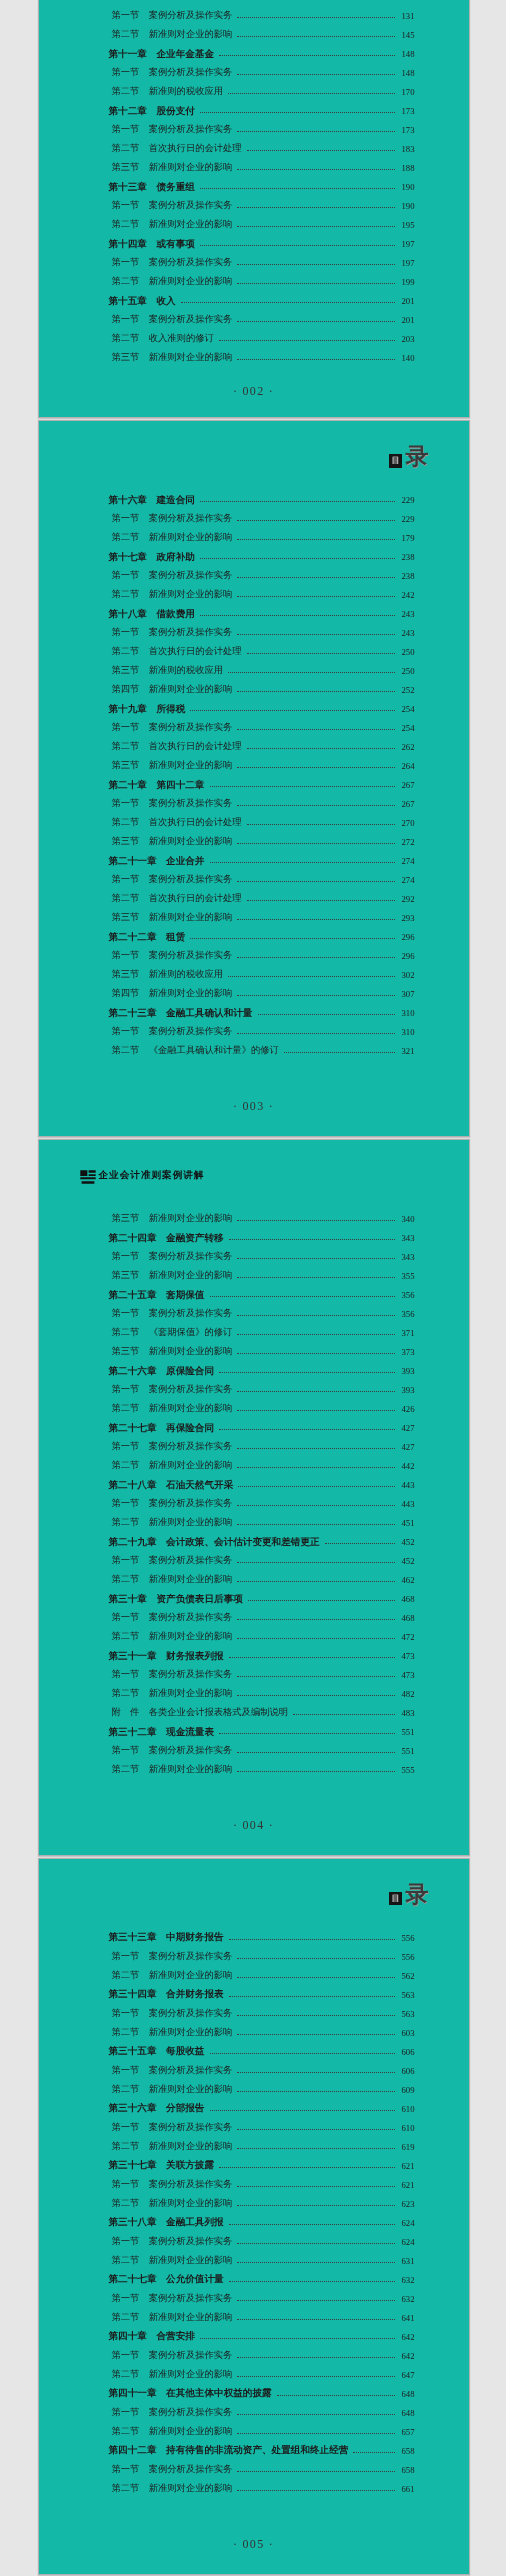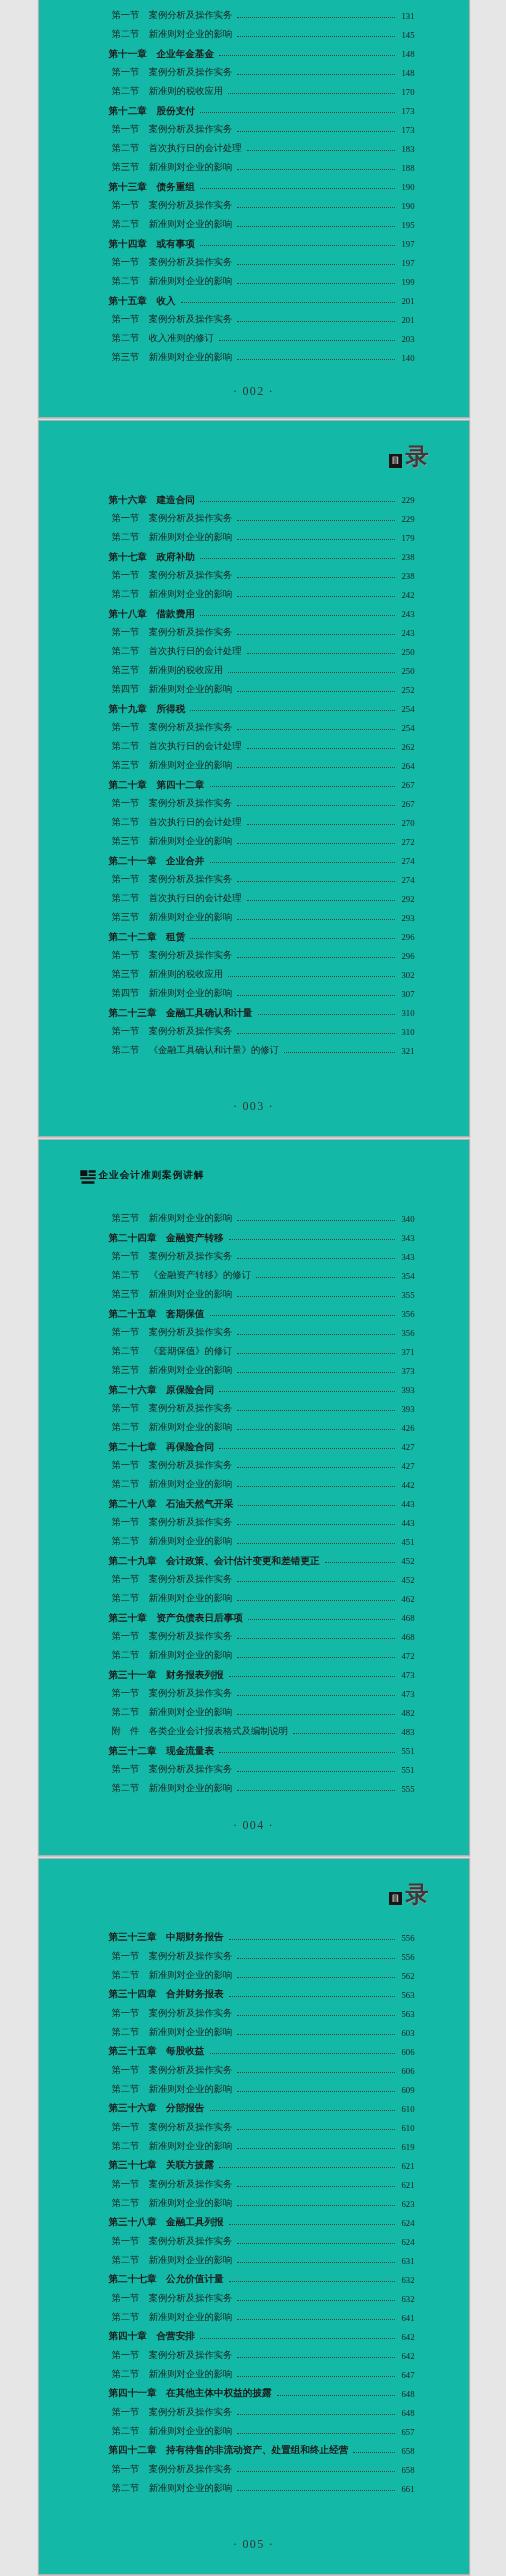--- a/index.html
+++ b/index.html
@@ -353,25 +353,20 @@
     <span class="toc-label">第二十四章　金融资产转移</span>
     <span class="leader"></span>
     <span class="toc-page">343</span>
   </div>
       <div class="toc-line toc-line--section">
     <span class="toc-label">第一节　案例分析及操作实务</span>
     <span class="leader"></span>
     <span class="toc-page">343</span>
   </div>
       <div class="toc-line toc-line--section">
-    <span class="toc-label">第二节　《金融资产转移》的修订</span>
-    <span class="leader"></span>
-    <span class="toc-page">354</span>
-  </div>
-      <div class="toc-line toc-line--section">
     <span class="toc-label">第三节　新准则对企业的影响</span>
     <span class="leader"></span>
     <span class="toc-page">355</span>
   </div>
       <div class="toc-line toc-line--chapter">
     <span class="toc-label">第二十五章　套期保值</span>
     <span class="leader"></span>
     <span class="toc-page">356</span>
   </div>
       <div class="toc-line toc-line--section">

